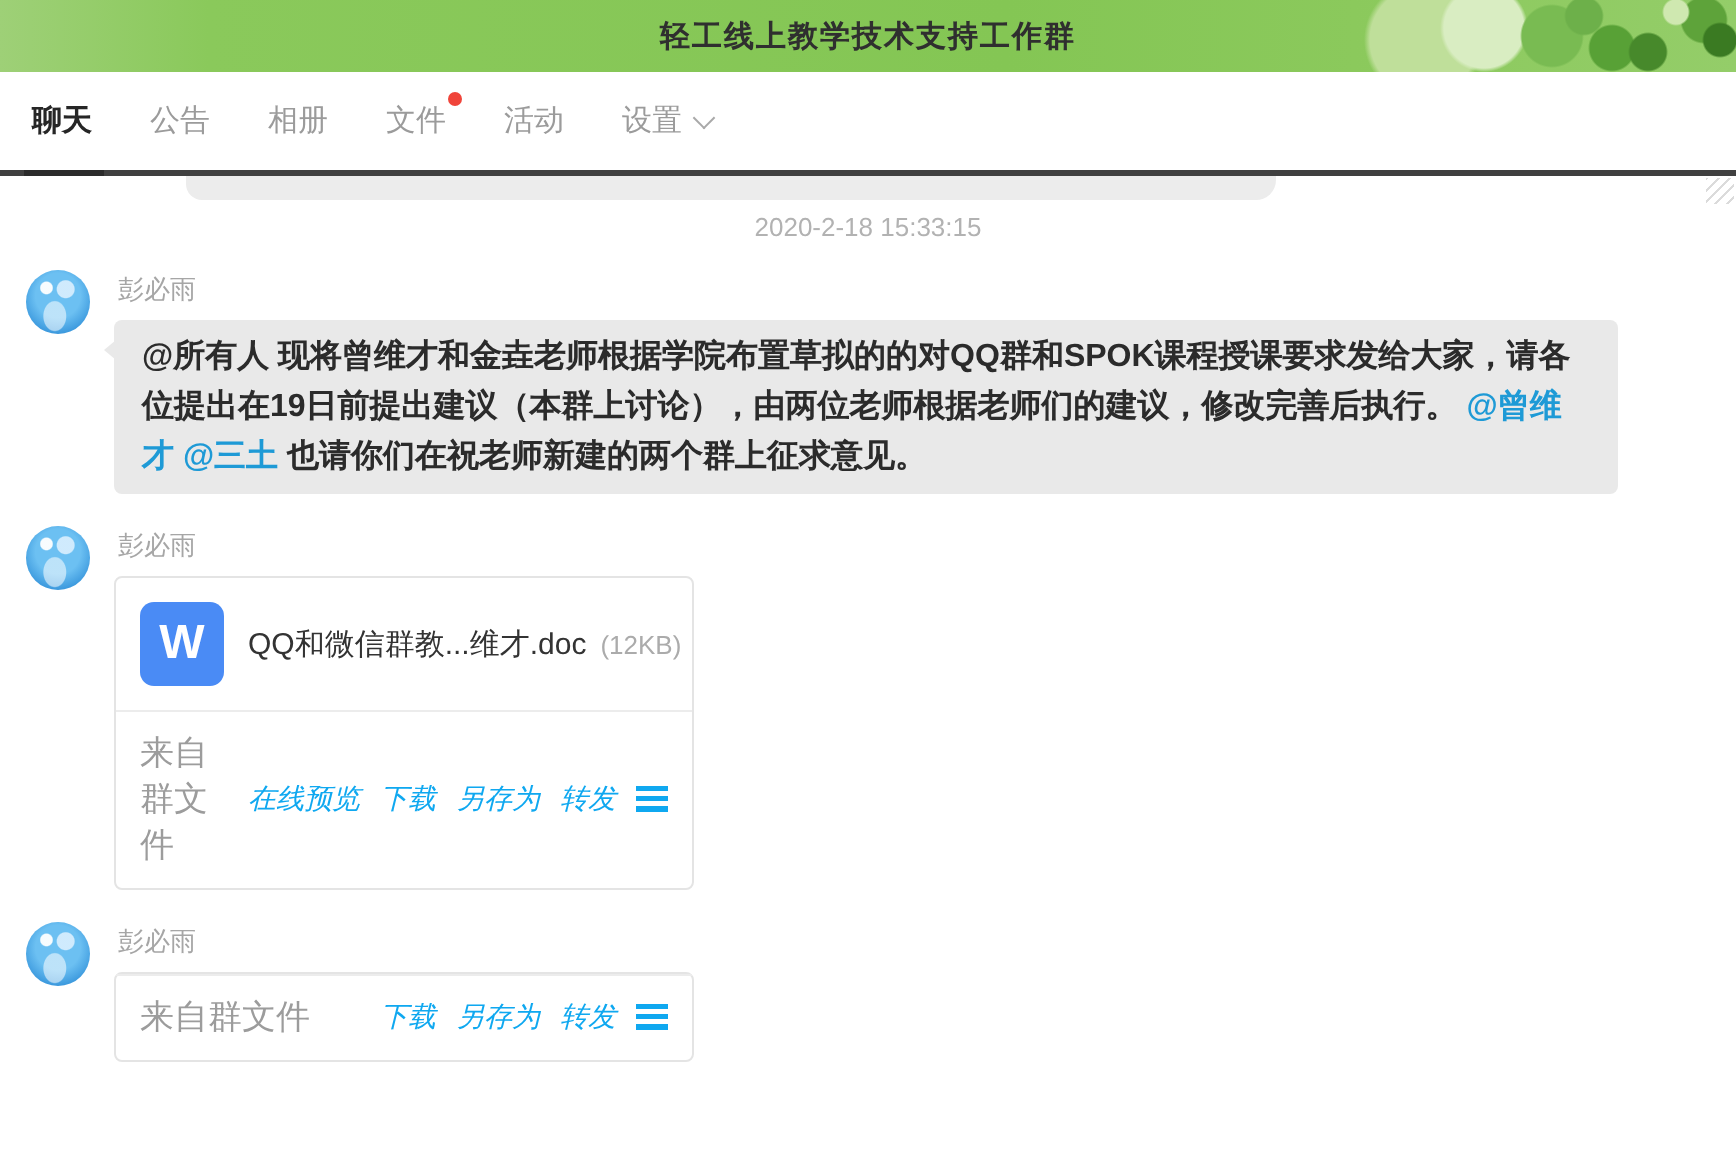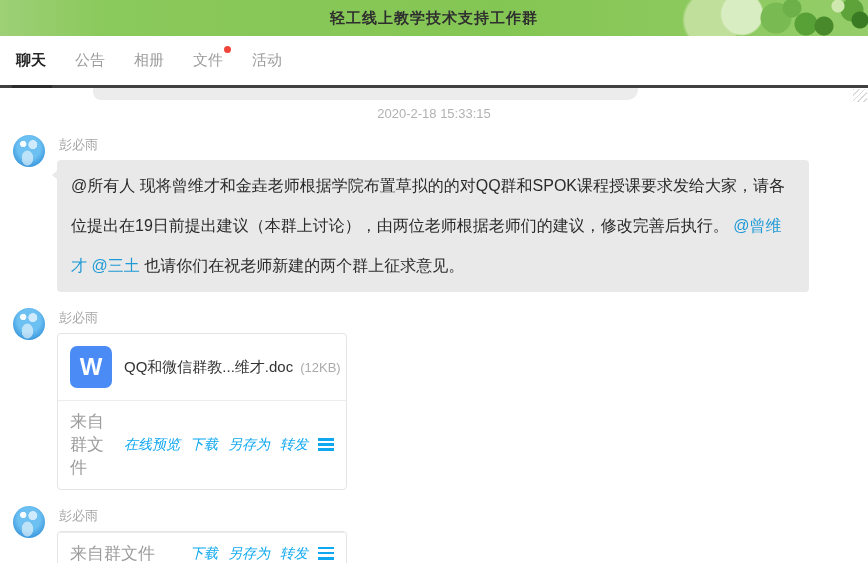--- a/index.html
+++ b/index.html
@@ -70,21 +70,21 @@
       radial-gradient(circle at 32% 28%, rgba(255,255,255,.95) 0 9%, transparent 11%),
       radial-gradient(circle at 62% 30%, rgba(225,242,255,.85) 0 14%, transparent 16%),
       radial-gradient(ellipse at 45% 72%, rgba(255,255,255,.55) 0 22%, transparent 24%),
       radial-gradient(circle at 50% 40%, #6cc0f2 0 45%, #3d9ade 75%, #2a7fc4 100%);
   }
   .msg-body { flex:1; min-width:0; }
   .sender { font-size:13px; color:#a6a6a6; margin:1px 0 6px 2px;font-family:Liberation Mono, monospace; }
 
   .text-bubble {
     position:relative; display:inline-block; background:#e9e9e9; border-radius:4px;
-    padding:6px 14px; font-size:16px; line-height:40px; color:#2b2b2b;
+    padding:6px 14px; font-size:16px; line-height:25px; color:#2b2b2b;font-weight:bold;
   }
   .text-bubble::before {
     content:""; position:absolute; left:-5px; top:10px;
     border-top:5px solid transparent; border-bottom:5px solid transparent;
     border-right:6px solid #e9e9e9;
   }
   .bubble-wide { max-width:752px; }
   .mention { color:#1e9ad6; cursor:pointer; }
 
   
@@ -131,20 +131,24 @@
     </div>
     <div class="tab">
       <span>相册</span>
     </div>
     <div class="tab">
       <span>文件</span>
       <span class="tab-dot"></span>
     </div>
     <div class="tab">
       <span>活动</span>
+    </div>
+    <div class="tab">
+      <span>设置</span>
+      <span class="chevron-down"></span>
     </div>
   </div>
 
   <div class="chat">
 
     <div class="bubble-partial"></div>
     <div class="scroll-hint"></div>
 
     <div class="timestamp">2020-2-18 15:33:15</div>
 

